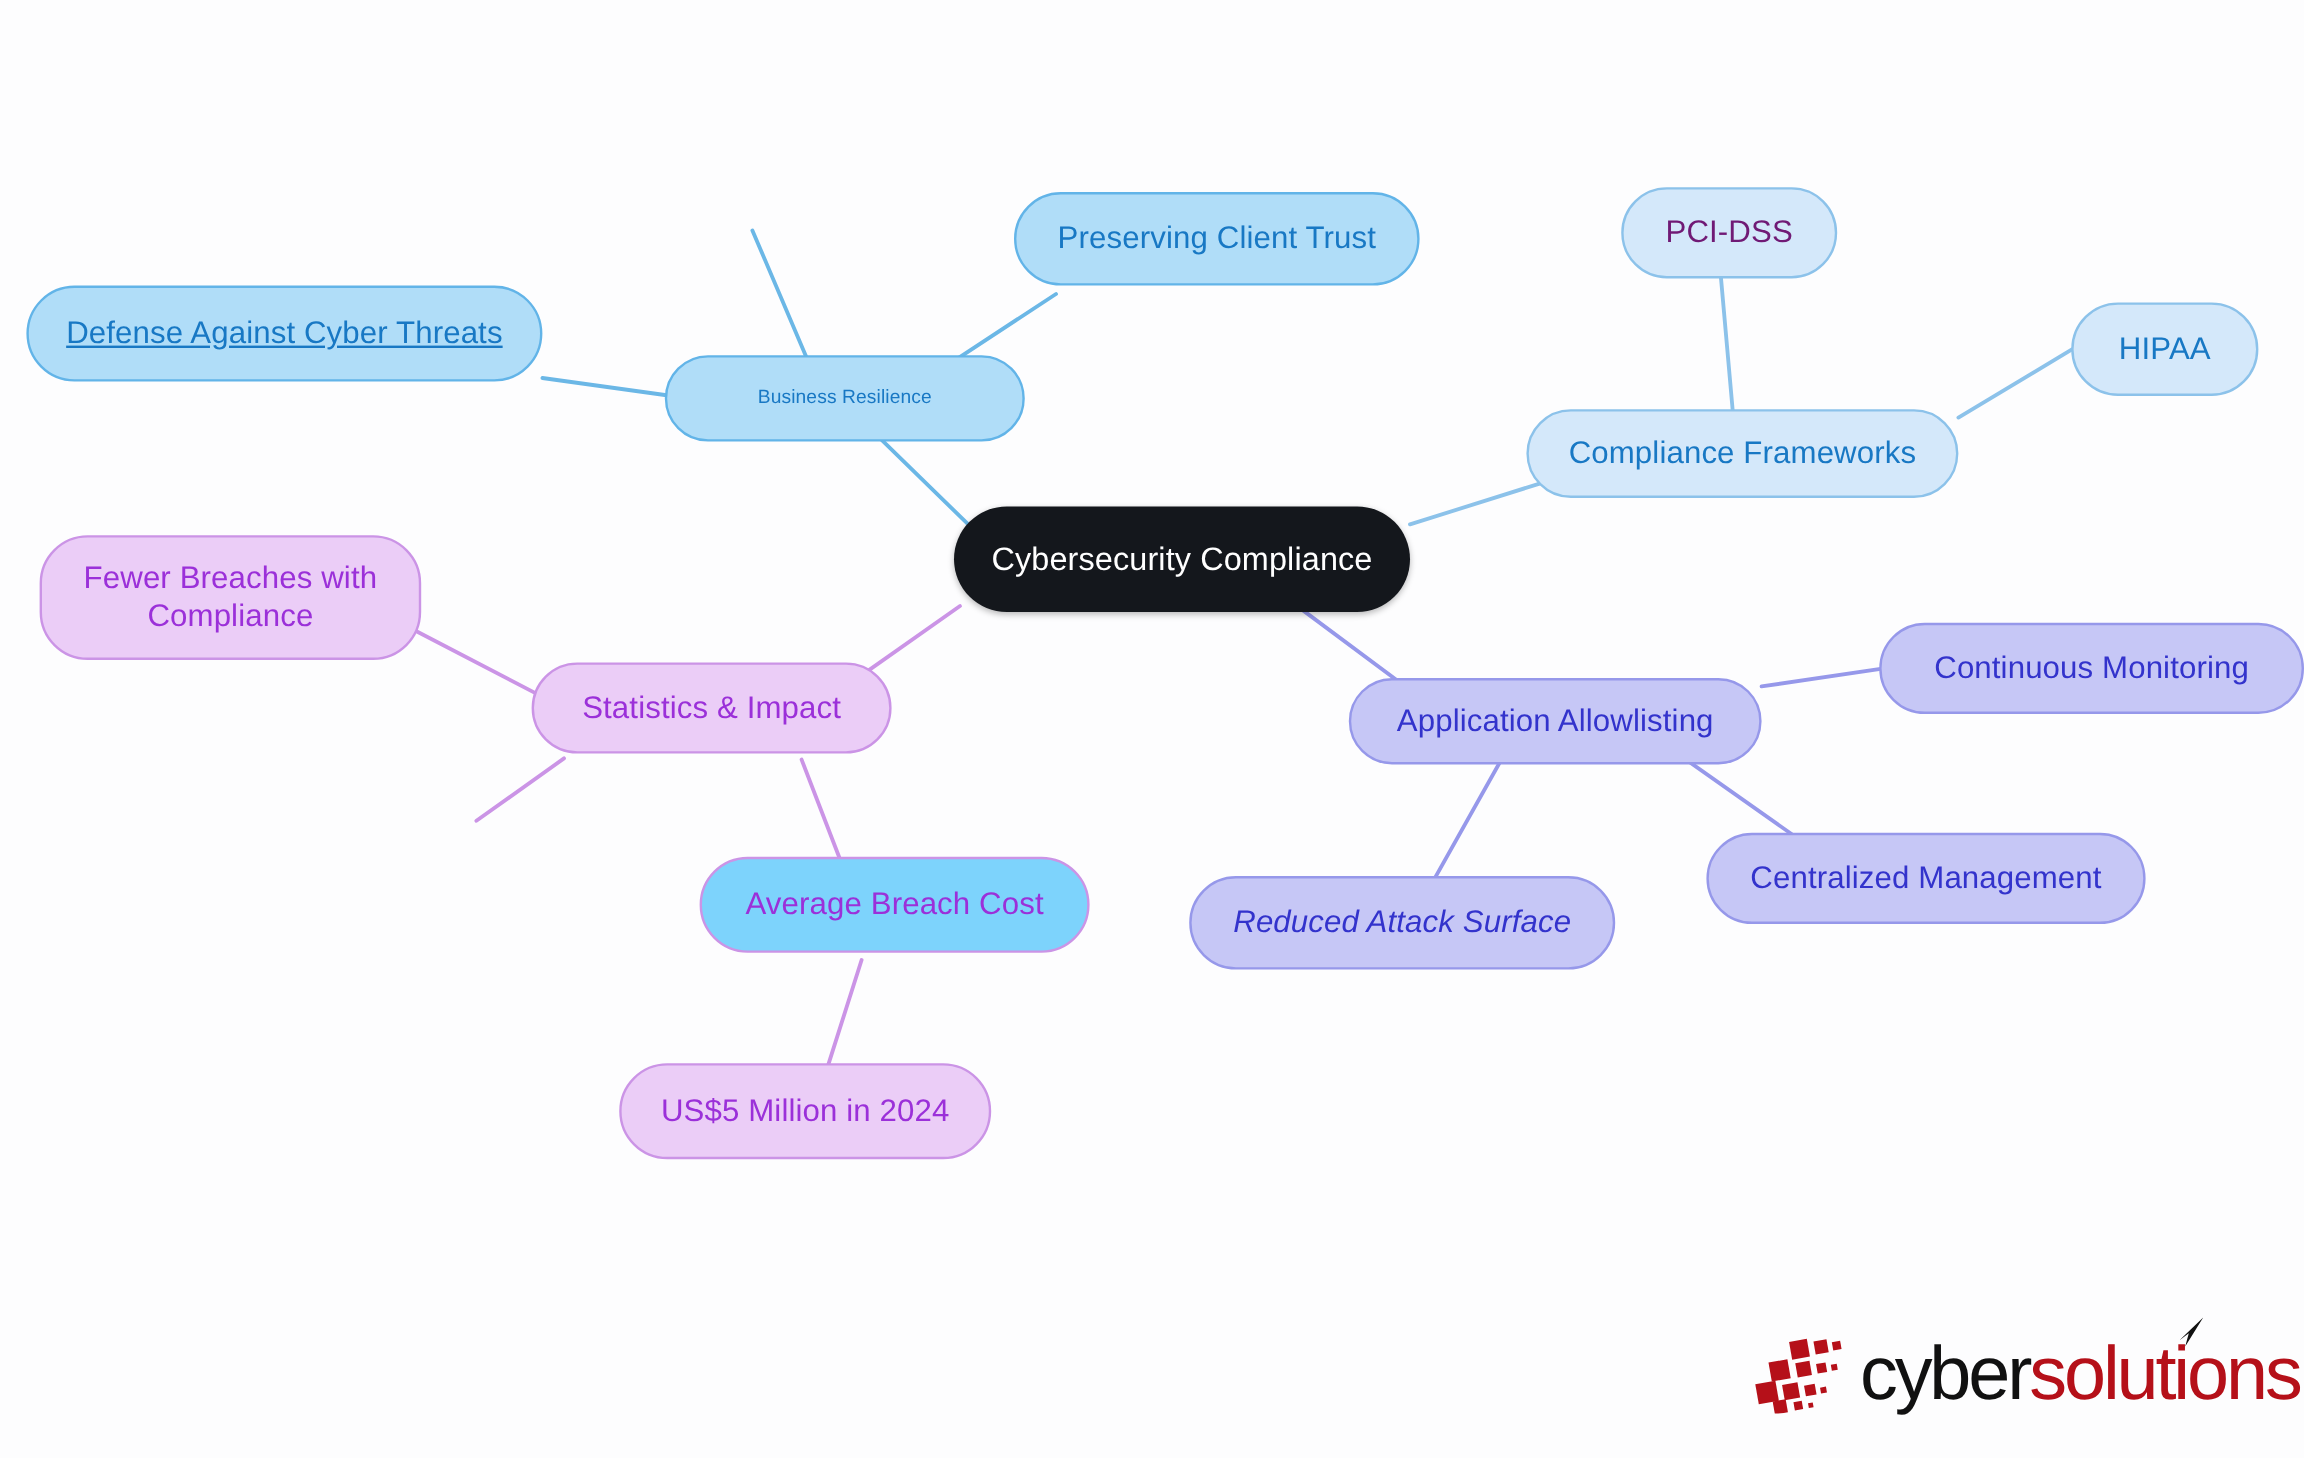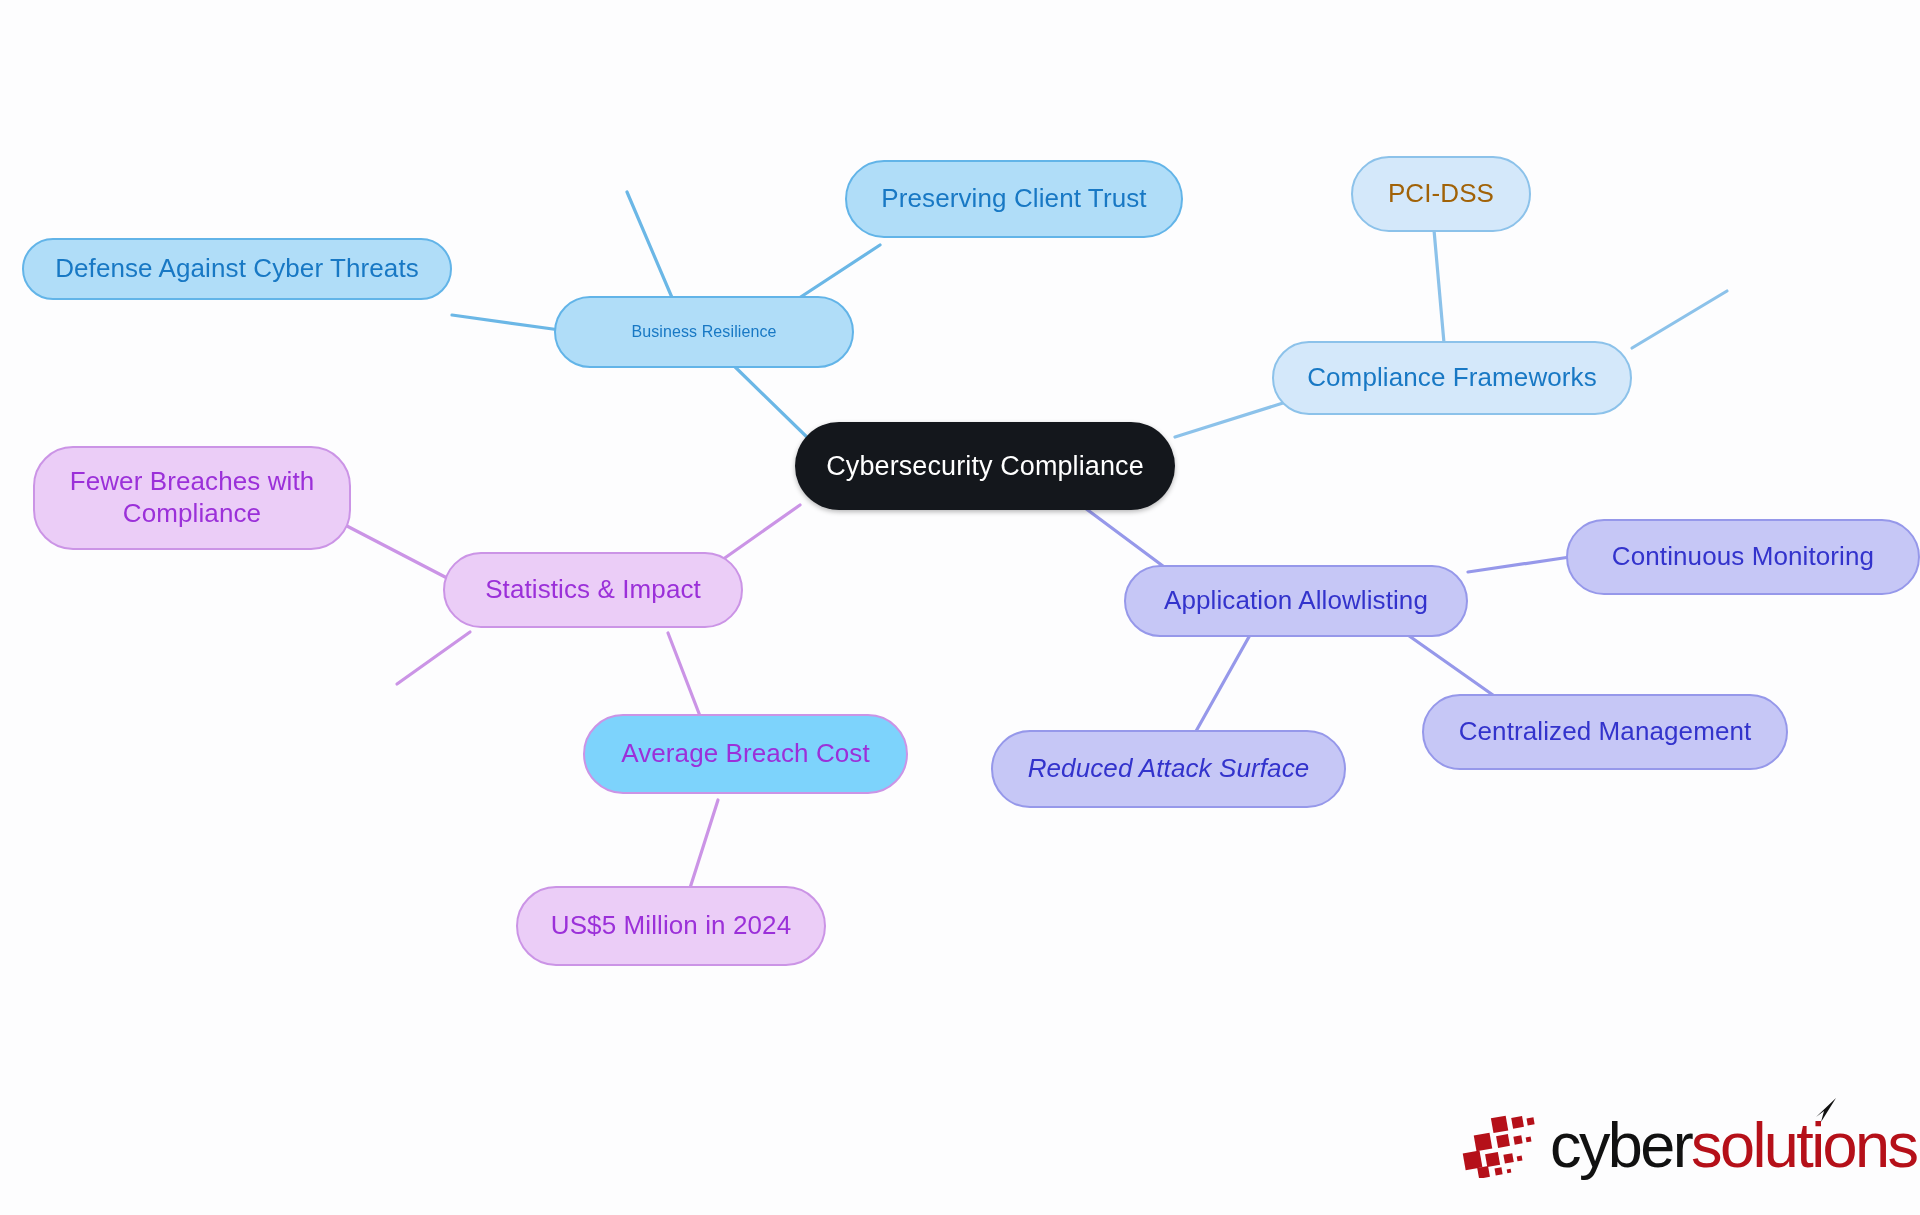--- a/index.html
+++ b/index.html
@@ -151,29 +151,31 @@
     <div class="node root" style="left:795px; top:422px; width:380px; height:88px;
                 background:#14171c; color:#ffffff; font-size:27px;">Cybersecurity Compliance</div>
 
     <div class="node" style="left:554px; top:296px; width:300px; height:72px;
                 background:#b0ddf8; border-color:#62b4e8; color:#1878c4; font-size:16px;">Business Resilience</div>
 
 
     <div class="node" style="left:845px; top:160px; width:338px; height:78px;
                 background:#b0ddf8; border-color:#62b4e8; color:#1878c4; font-size:26px;">Preserving Client Trust</div>
 
-    <div class="node" style="left:22px; top:238px; width:430px; height:62px;
-                background:#b0ddf8; border-color:#62b4e8; color:#1878c4; font-size:26px;">Defense Against Cyber Threats</div>
+    <div class="node" style="left:22px; top:238px; width:430px; height:80px;
+                background:#b0ddf8; border-color:#62b4e8; color:#1878c4; font-size:26px;text-decoration:underline;">Defense Against Cyber Threats</div>
 
     <div class="node" style="left:1272px; top:341px; width:360px; height:74px;
                 background:#d4e8fa; border-color:#8cc2ea; color:#1878c4; font-size:26px;text-align:center;">Compliance Frameworks</div>
 
     <div class="node" style="left:1351px; top:156px; width:180px; height:76px;
-                background:#d4e8fa; border-color:#8cc2ea; color:#a16207; font-size:26px;">PCI-DSS</div>
-
+                background:#d4e8fa; border-color:#8cc2ea; color:#701a75; font-size:26px;">PCI-DSS</div>
+
+    <div class="node" style="left:1726px; top:252px; width:156px; height:78px;
+                background:#d4e8fa; border-color:#8cc2ea; color:#1878c4; font-size:26px;">HIPAA</div>
 
     <div class="node" style="left:1124px; top:565px; width:344px; height:72px;
                 background:#c6c7f6; border-color:#9698ea; color:#3333cc; font-size:26px;">Application Allowlisting</div>
 
     <div class="node" style="left:1566px; top:519px; width:354px; height:76px;
                 background:#c6c7f6; border-color:#9698ea; color:#3333cc; font-size:26px;">Continuous Monitoring</div>
 
     <div class="node" style="left:1422px; top:694px; width:366px; height:76px;
                 background:#c6c7f6; border-color:#9698ea; color:#3333cc; font-size:26px;">Centralized Management</div>
 

